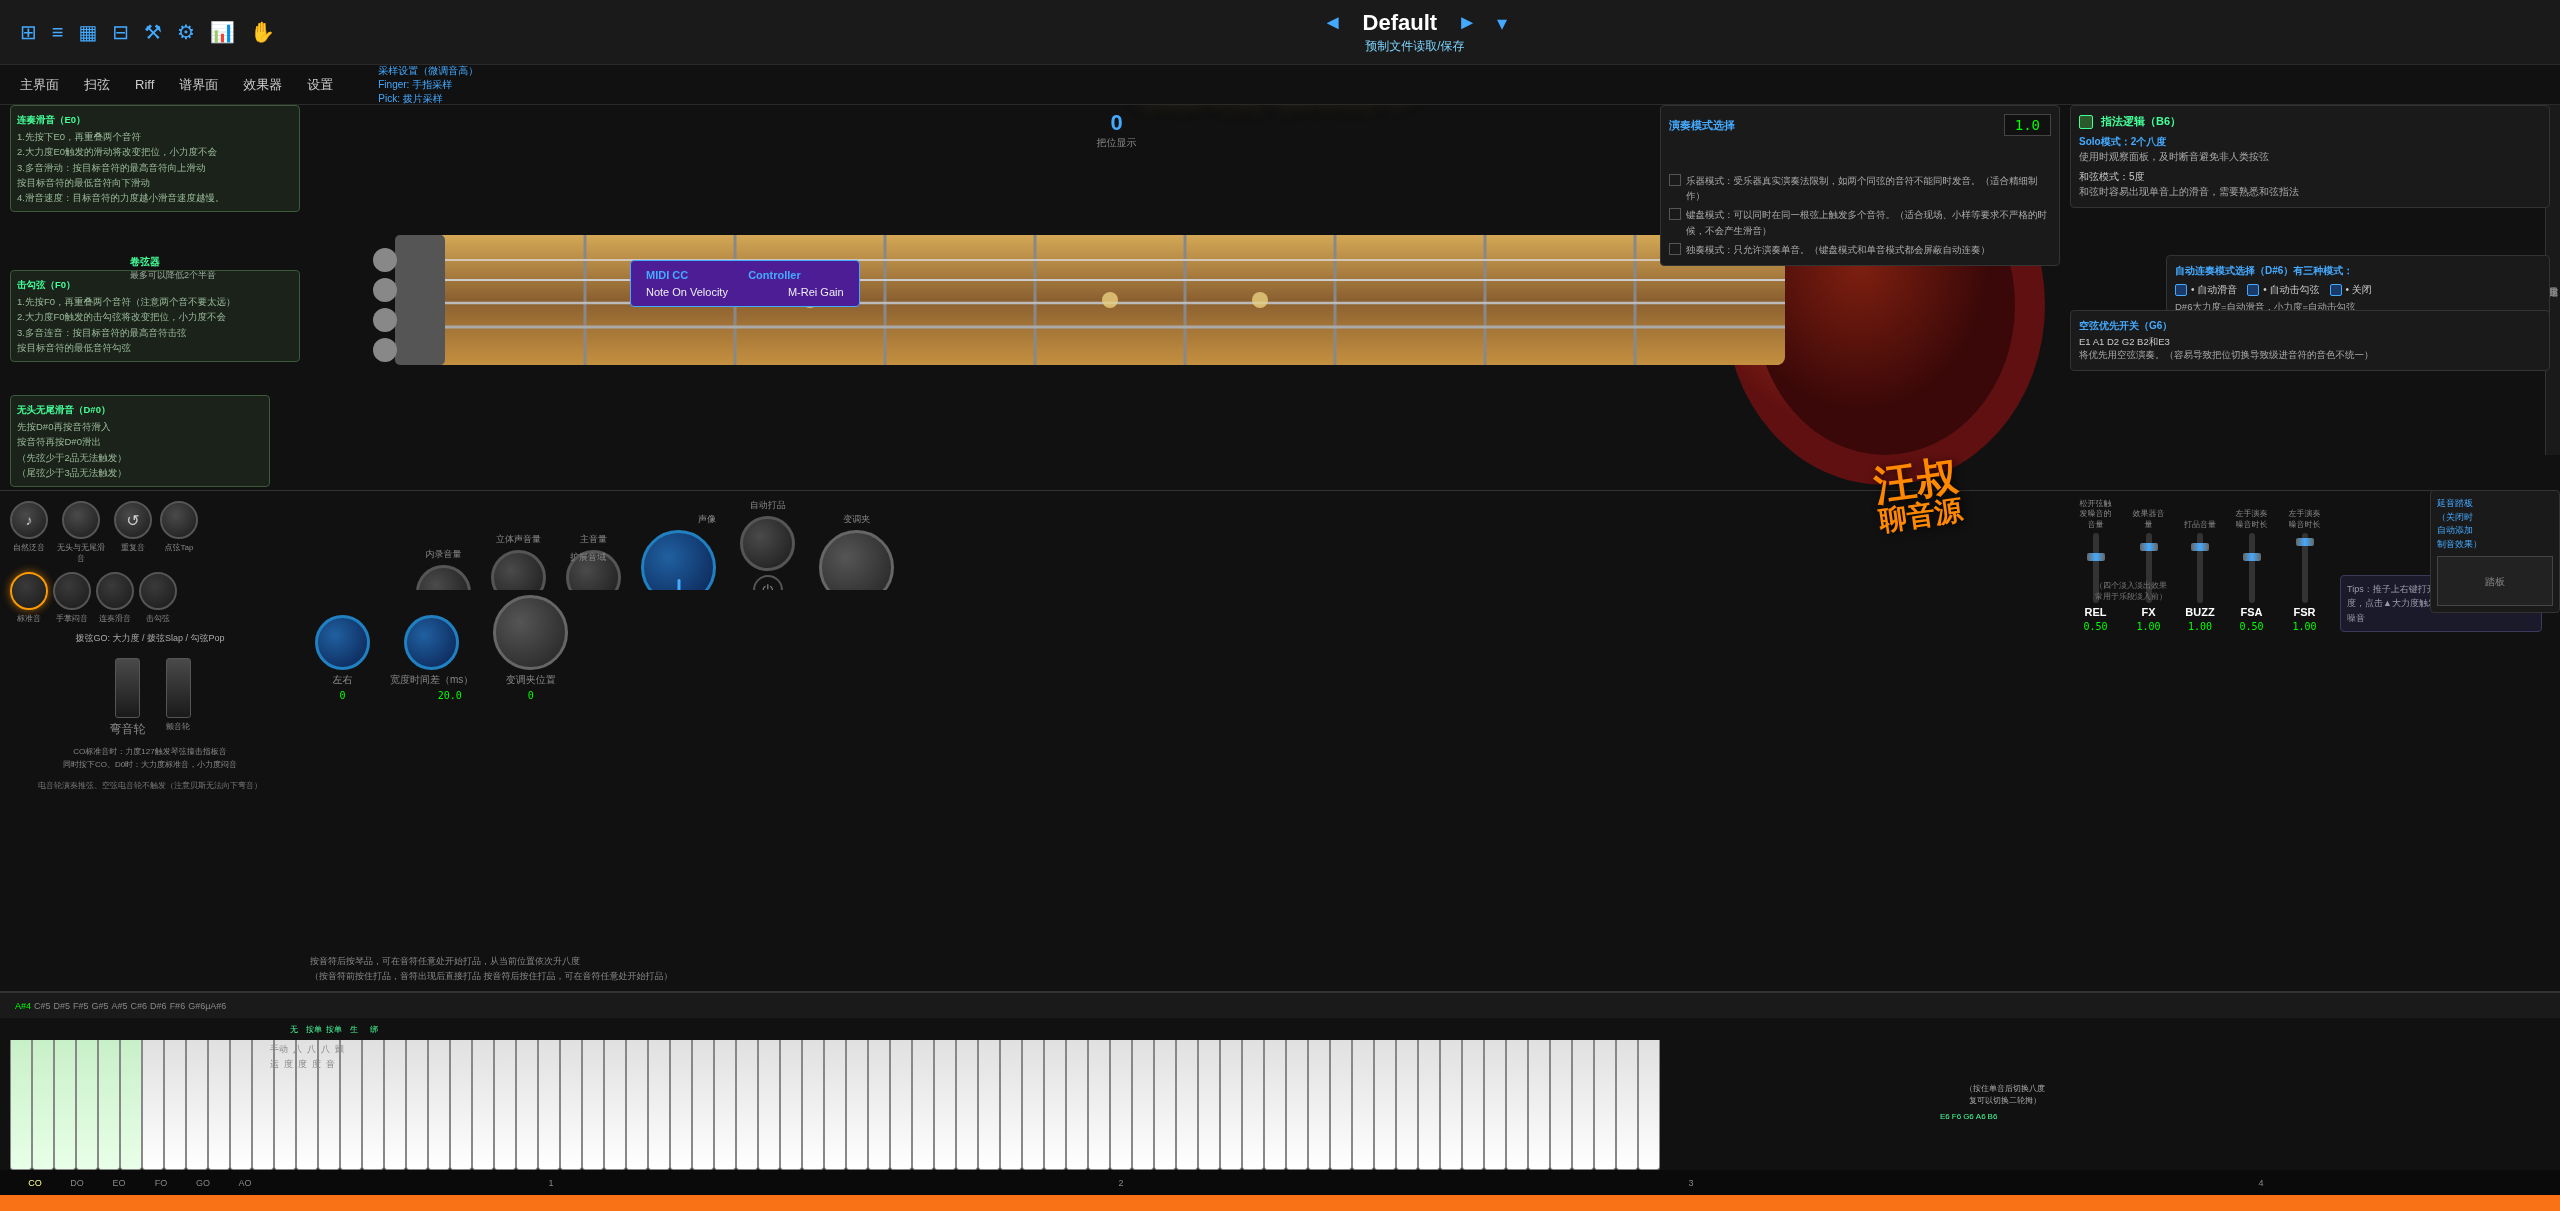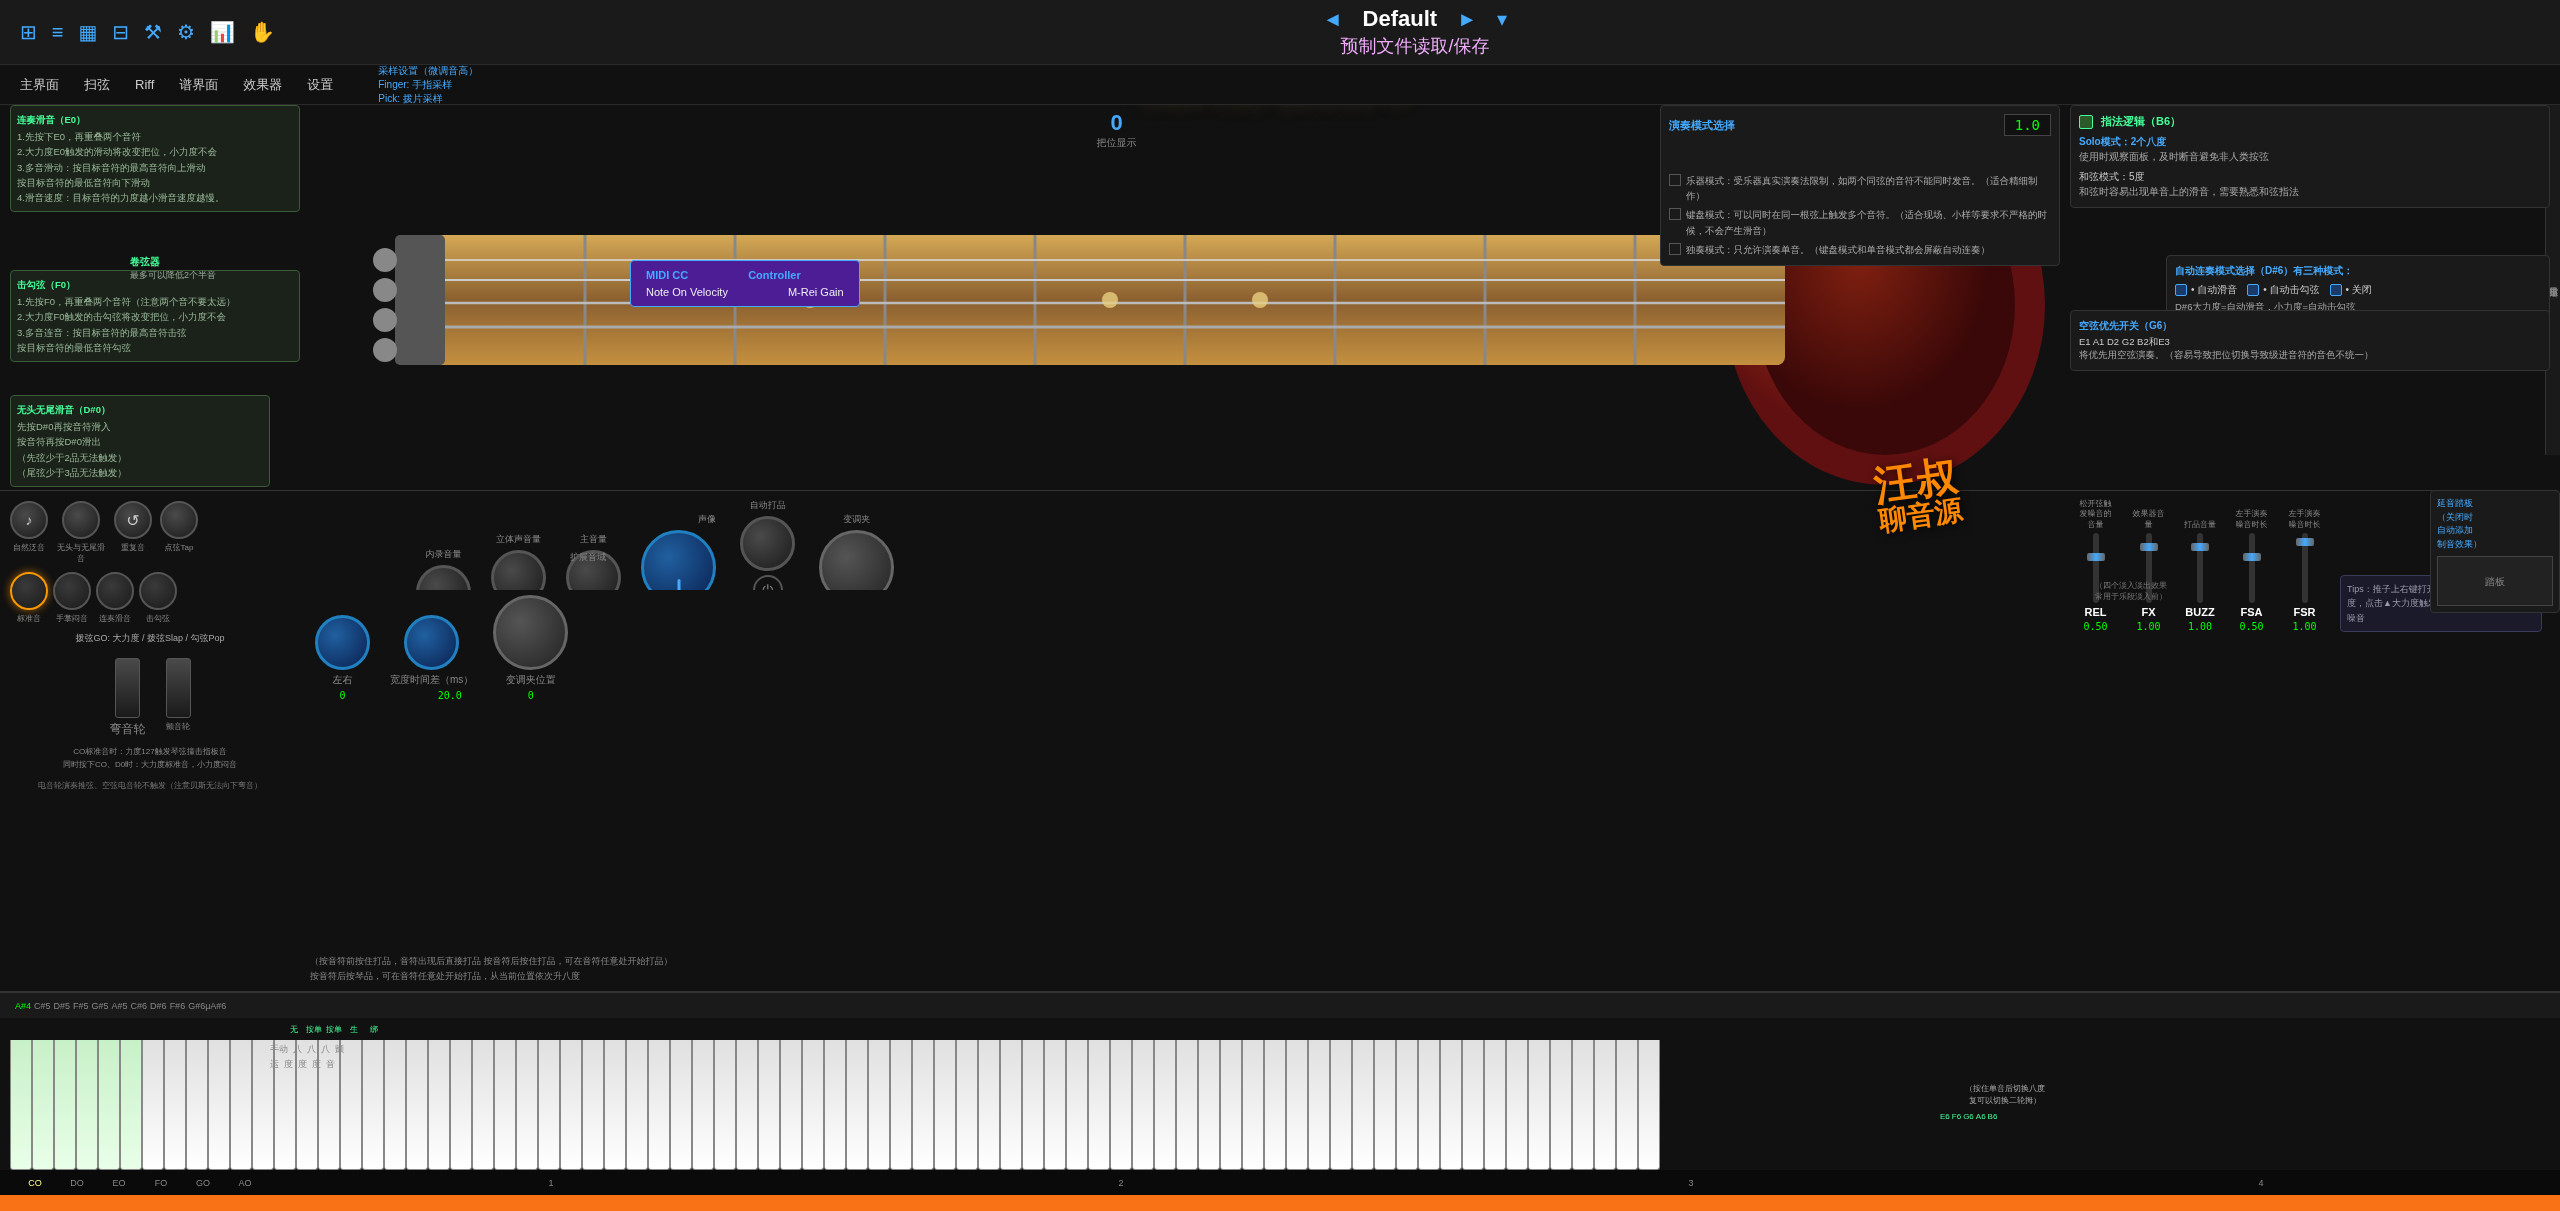--- a/index.html
+++ b/index.html
@@ -37,21 +37,21 @@
     <span style="color:#4af;font-size:20px;cursor:pointer;">📊</span>
     <span style="color:#4af;font-size:20px;cursor:pointer;">✋</span>
 
     <div style="flex:1;display:flex;flex-direction:column;align-items:center;gap:2px;">
       <div style="display:flex;align-items:center;gap:20px;">
         <span style="color:#4af;font-size:20px;cursor:pointer;">◄</span>
         <span style="font-size:22px;color:#fff;font-weight:bold;">Default</span>
         <span style="color:#4af;font-size:20px;cursor:pointer;">►</span>
         <span style="color:#4af;font-size:20px;cursor:pointer;">▾</span>
       </div>
-      <span style="font-size:18px;color:#f0abfc;">预制文件读取/保存</span>
+      <span style="font-size:12px;color:#7dd3fc;">预制文件读取/保存</span>
     </div>
   </div>
 
   <div style="position:absolute;top:65px;left:0;right:0;height:40px;background:#111;border-bottom:1px solid #2a2a2a;display:flex;align-items:center;padding:0 20px;gap:25px;z-index:10;">
     <span style="color:#ccc;font-size:13px;cursor:pointer;">主界面</span>
     <span style="color:#ccc;font-size:13px;cursor:pointer;">扫弦</span>
     <span style="color:#ccc;font-size:13px;cursor:pointer;">Riff</span>
     <span style="color:#ccc;font-size:13px;cursor:pointer;">谱界面</span>
     <span style="color:#ccc;font-size:13px;cursor:pointer;">效果器</span>
     <span style="color:#ccc;font-size:13px;cursor:pointer;">设置</span>
@@ -558,22 +558,22 @@
     <div style="width:100%;height:50px;background:#222;border:1px solid #444;display:flex;align-items:center;justify-content:center;margin-top:5px;cursor:pointer;">
       <span style="color:#888;font-size:10px;">踏板</span>
     </div>
   </div>
 
   <div style="position:absolute;right:135px;top:580px;width:330px;display:flex;gap:5px;align-items:flex-end;z-index:5;">
     <div style="font-size:8px;color:#777;text-align:center;line-height:1.4;max-width:200px;">（四个淡入淡出效果<br>常用于乐段淡入前）</div>
   </div>
 
   <div style="position:absolute;bottom:225px;left:300px;right:490px;font-size:9px;color:#888;padding:3px 10px;line-height:1.6;z-index:5;">
+    <div>按音符后按琴品，可在音符任意处开始打品，从当前位置依次升八度</div>
     <div>（按音符前按住打品，音符出现后直接打品 按音符后按住打品，可在音符任意处开始打品）</div>
-    <div>按音符后按琴品，可在音符任意处开始打品，从当前位置依次升八度</div>
   </div>
 
   <div style="position:absolute;right:490px;bottom:90px;width:130px;display:flex;flex-direction:column;gap:5px;z-index:6;">
 
     <div style="font-size:8px;color:#aaa;text-align:center;line-height:1.5;">
       <div>（按住单音后切换八度</div>
       <div>复可以切换二轮拇）</div>
     </div>
 
     <div style="display:flex;flex-wrap:wrap;gap:2px;font-size:8px;color:#4f9;">

